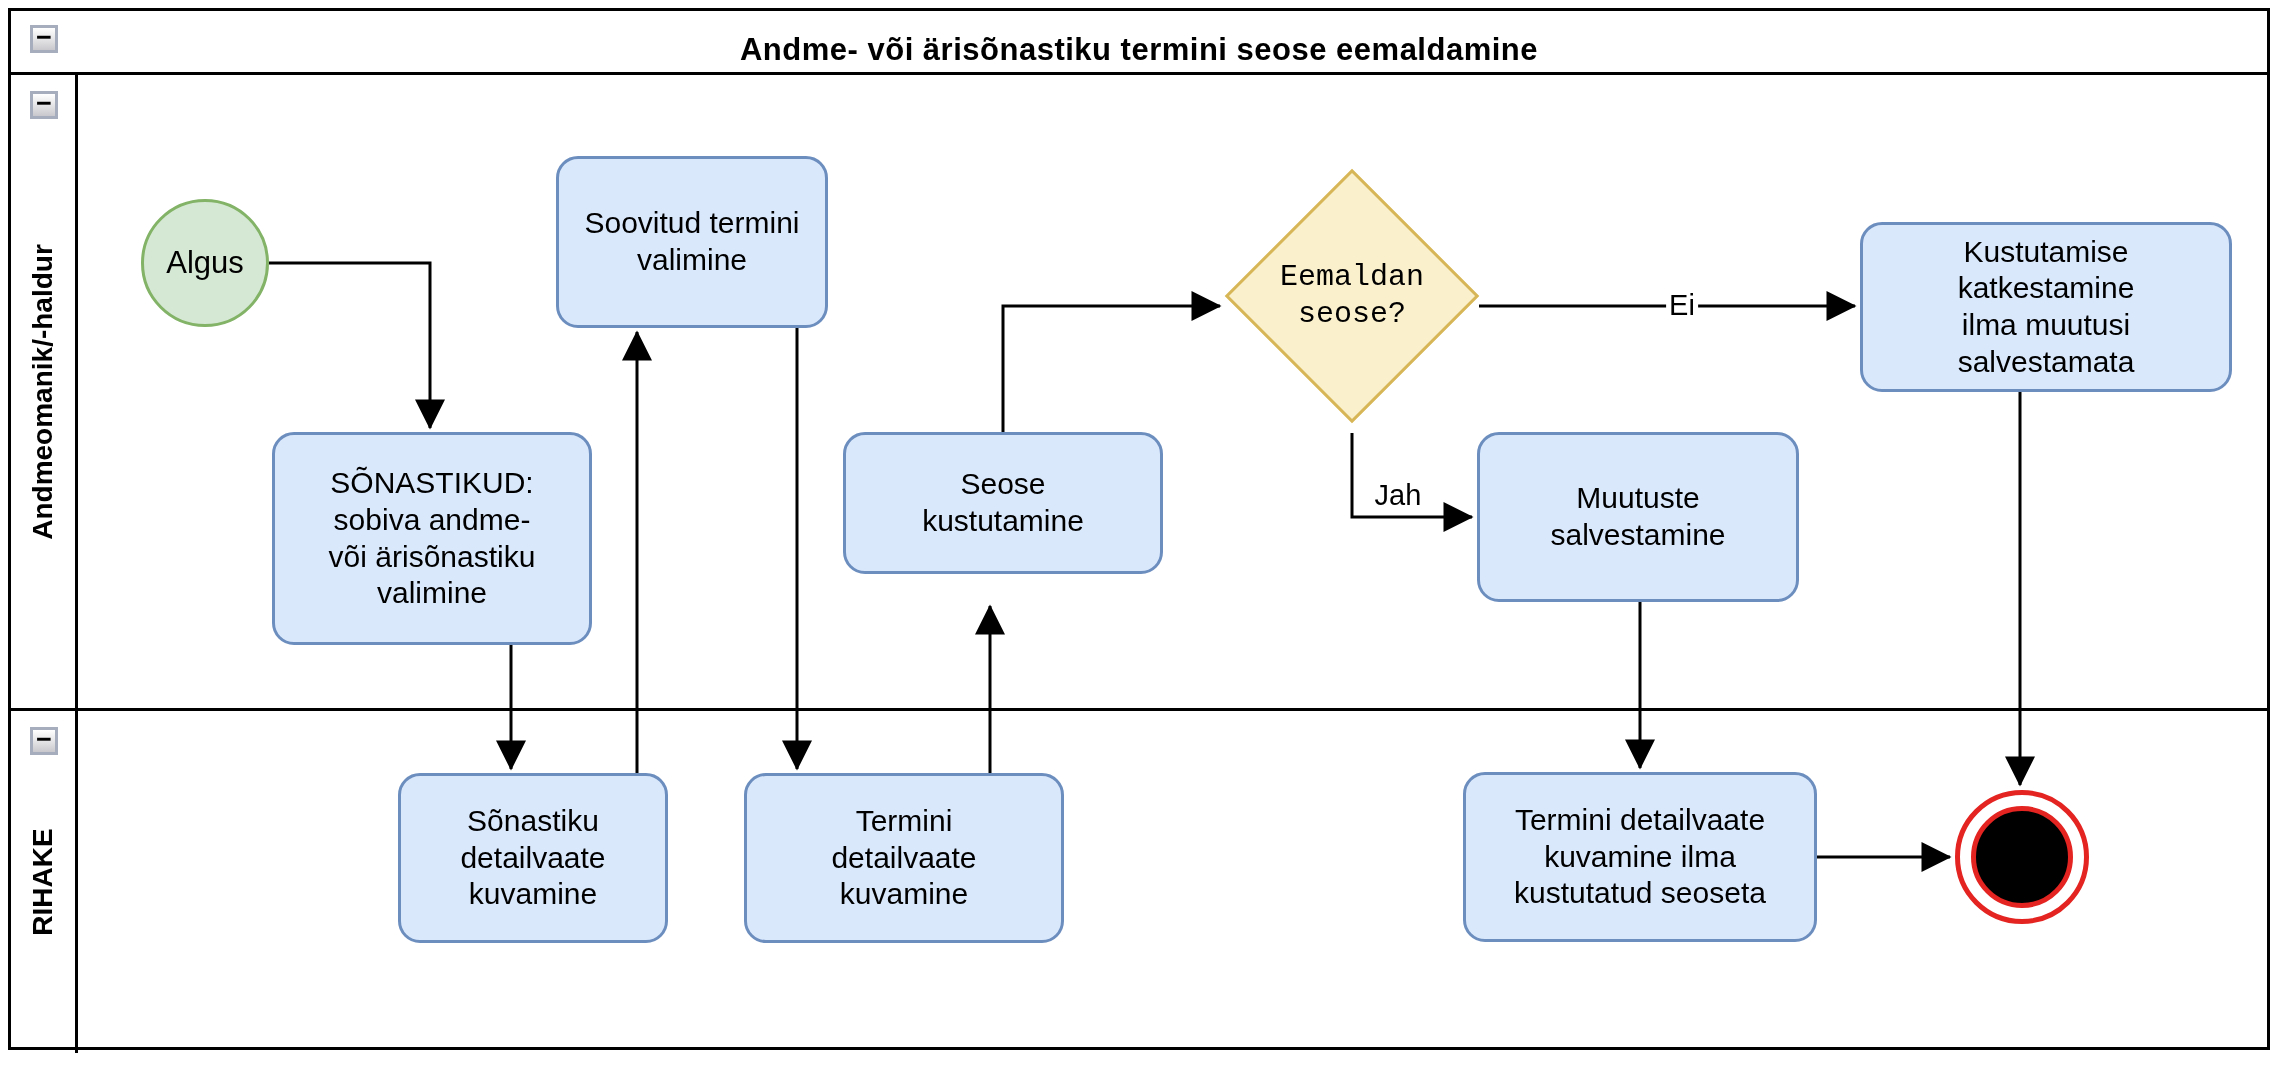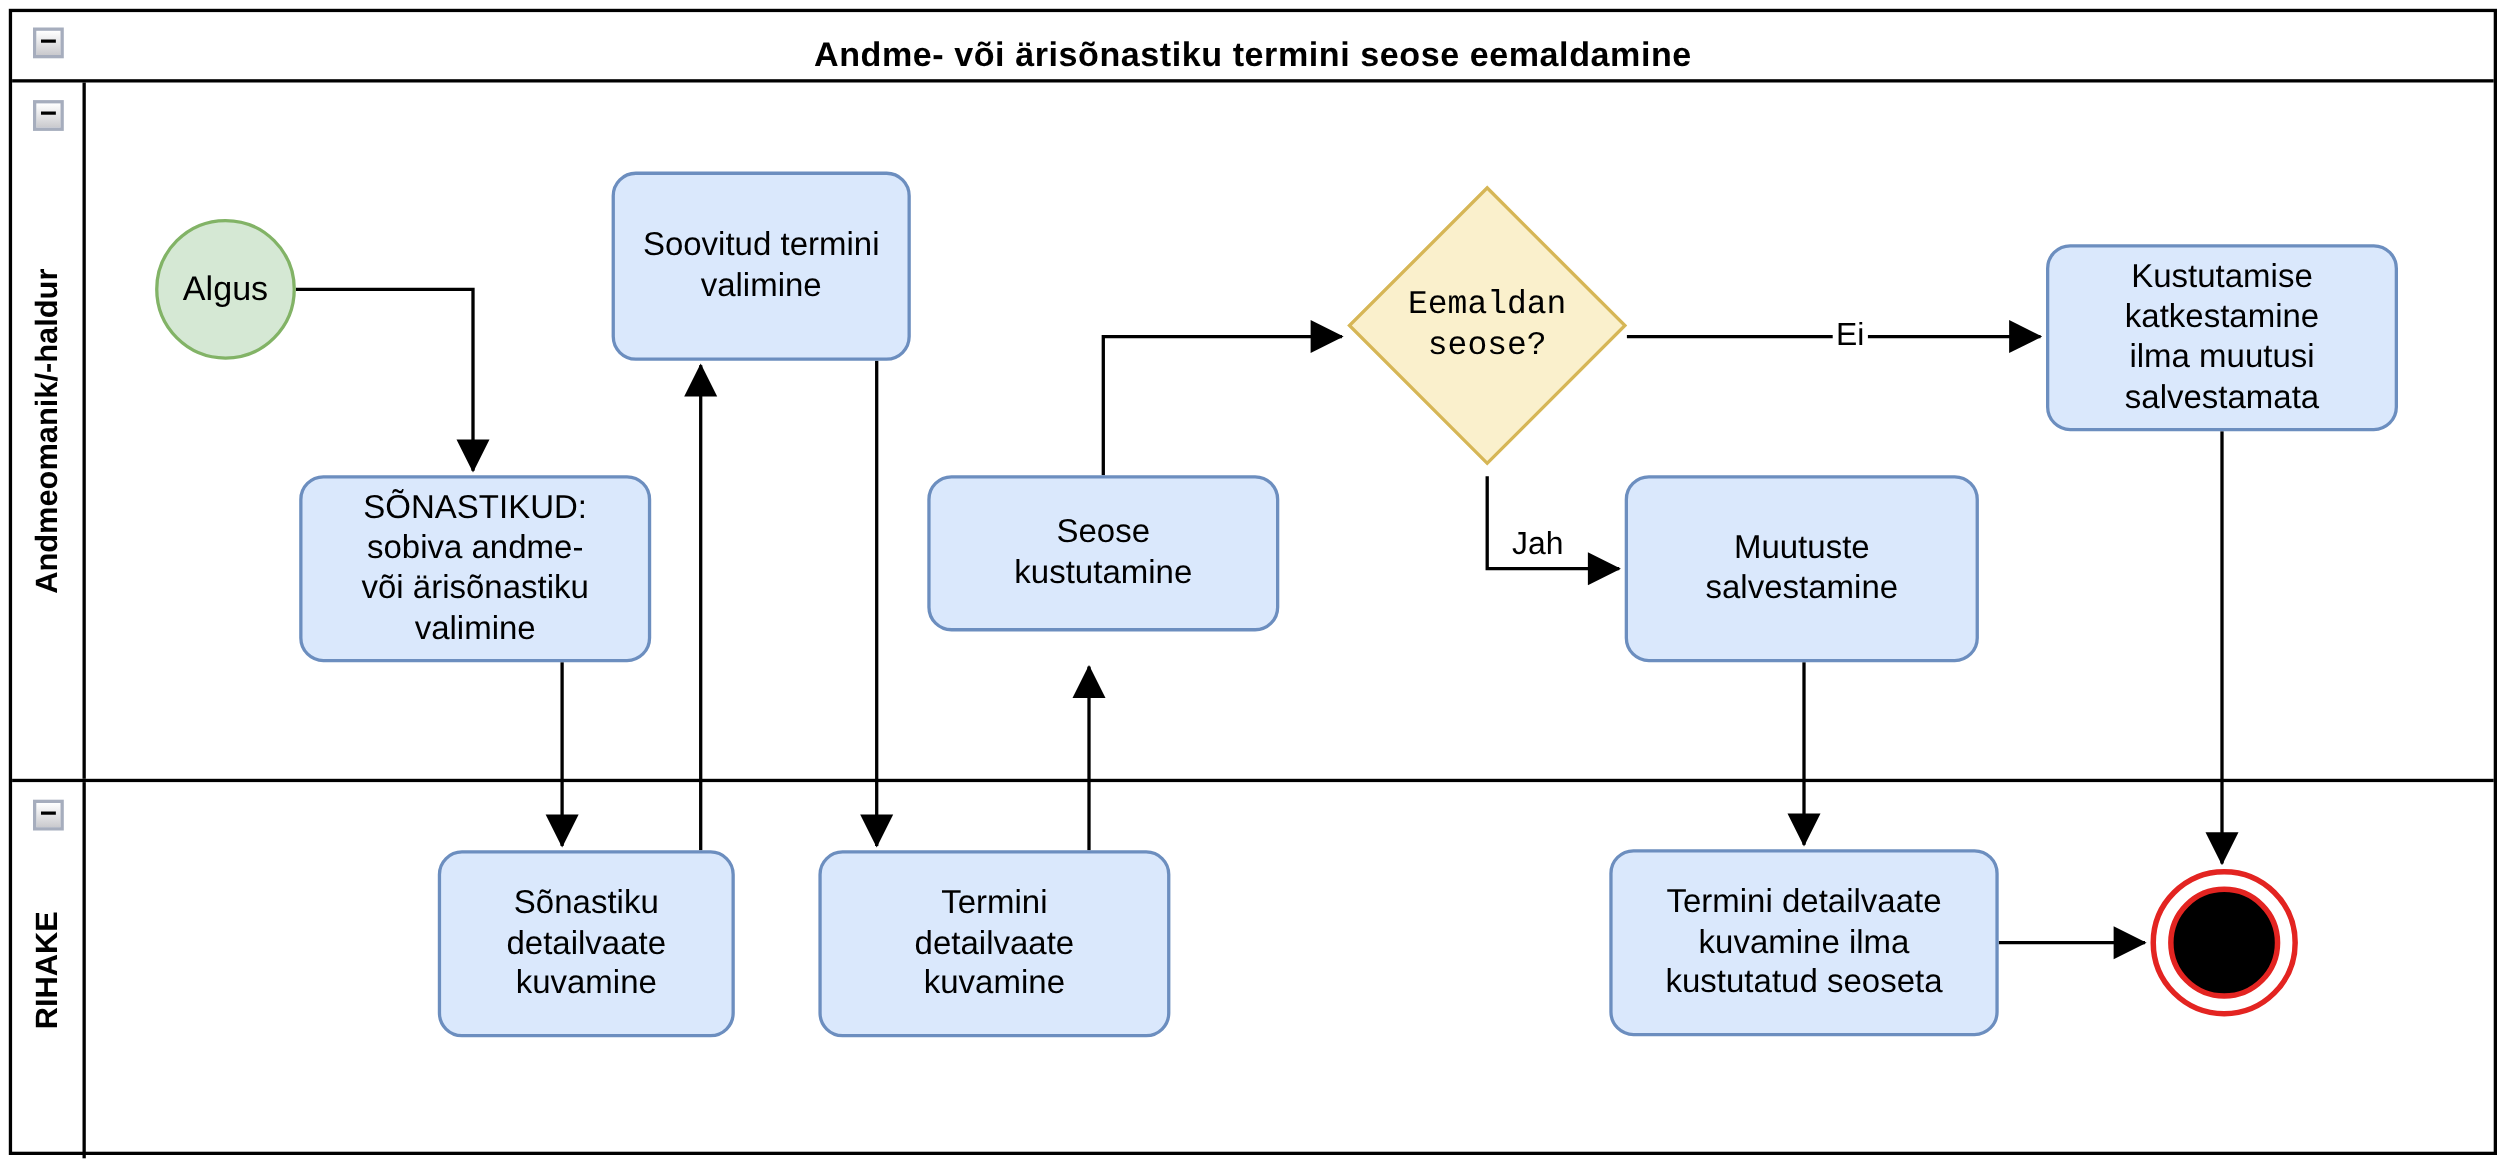--- a/index.html
+++ b/index.html
@@ -93,21 +93,21 @@
     </g>
   </svg>
 
   <div class="edge-label" style="left:1682px;top:306px;">Ei</div>
   <div class="edge-label" style="left:1398px;top:496px;">Jah</div>
 
   <div class="event-start" style="left:141px;top:199px;">
     <span class="task-label">Algus</span>
   </div>
 
-  <div class="task" style="left:272px;top:432px;width:320px;height:170px;">
+  <div class="task" style="left:272px;top:432px;width:320px;height:213px;">
     <span class="task-label">SÕNASTIKUD:
 sobiva andme-
 või ärisõnastiku
 valimine</span>
   </div>
 
   <div class="task" style="left:556px;top:156px;width:272px;height:172px;">
     <span class="task-label">Soovitud termini
 valimine</span>
   </div>
@@ -116,21 +116,21 @@
     <span class="task-label">Seose
 kustutamine</span>
   </div>
 
   <div class="gateway" style="left:1225px;top:169px;font-family:Liberation Mono, monospace;">
     <div class="gateway-shape"></div>
     <div class="gateway-label">Eemaldan
 seose?</div>
   </div>
 
-  <div class="task" style="left:1860px;top:222px;width:320px;height:170px;">
+  <div class="task" style="left:1860px;top:222px;width:372px;height:170px;">
     <span class="task-label">Kustutamise
 katkestamine
 ilma muutusi
 salvestamata</span>
   </div>
 
   <div class="task" style="left:1477px;top:432px;width:322px;height:170px;">
     <span class="task-label">Muutuste
 salvestamine</span>
   </div>

